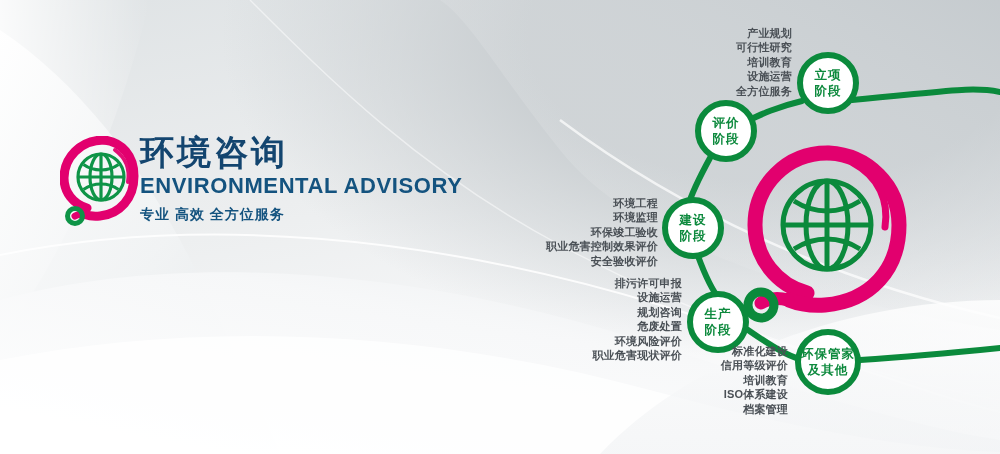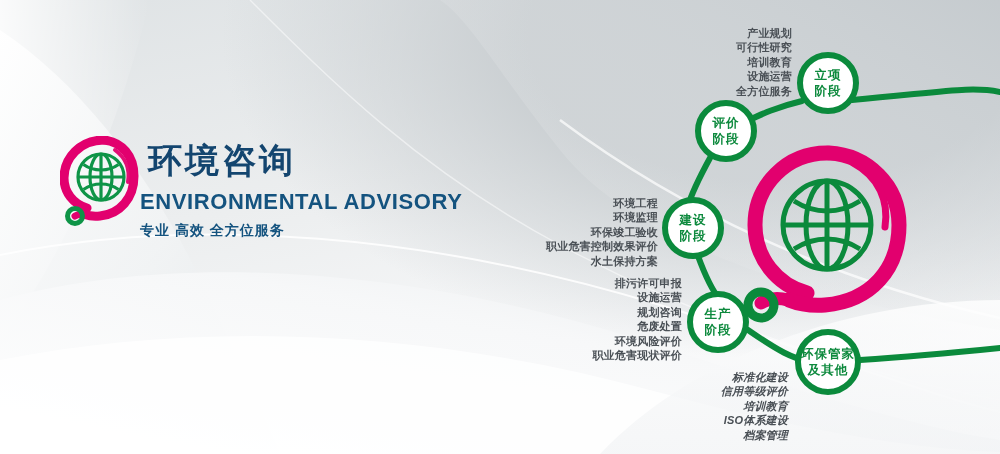--- a/index.html
+++ b/index.html
@@ -15,21 +15,21 @@
       linear-gradient(170deg,#dfe3e5 0%,#eceeef 40%,#f6f7f8 70%,#ffffff 100%);
   }
   .bgsvg{position:absolute;left:0;top:0;width:1000px;height:454px;}
 
   
   #brand{position:absolute;left:60px;top:132px;width:430px;height:105px;}
   #logo-mark{position:absolute;left:0;top:4px;width:84px;height:92px;}
   #brand-text{position:absolute;left:80px;top:0px;}
   #brand-title{
     font-size:34px;font-weight:700;color:#13456f;letter-spacing:3px;
-    line-height:40px;margin:8px;white-space:nowrap;
+    line-height:40px;margin:0;white-space:nowrap;
   }
   #brand-sub-en{
     font-size:22px;font-weight:700;color:#14537f;letter-spacing:.6px;
     line-height:28px;margin:0;white-space:nowrap;
   }
   #brand-sub-cn{
     font-size:14px;font-weight:700;color:#14537f;letter-spacing:1px;
     line-height:28px;margin:0;white-space:nowrap;
   }
 
@@ -193,33 +193,33 @@
       <div>设施运营</div>
       <div>全方位服务</div>
     </div>
 
 
     <div class="leaf-text" style="right:342px;top:196px;">
       <div>环境工程</div>
       <div>环境监理</div>
       <div>环保竣工验收</div>
       <div>职业危害控制效果评价</div>
-      <div>水土保持方案</div>
+      <div>安全验收评价</div>
     </div>
 
     <div class="leaf-text" style="right:318px;top:276px;">
       <div>排污许可申报</div>
       <div>设施运营</div>
       <div>规划咨询</div>
       <div>危废处置</div>
       <div>环境风险评价</div>
       <div>职业危害现状评价</div>
     </div>
 
-    <div class="leaf-text" style="right:212px;top:370px;font-style:italic;">
+    <div class="leaf-text" style="right:212px;top:344px;">
       <div>标准化建设</div>
       <div>信用等级评价</div>
       <div>培训教育</div>
       <div>ISO体系建设</div>
       <div>档案管理</div>
     </div>
 
   </div>
 </div>
 

